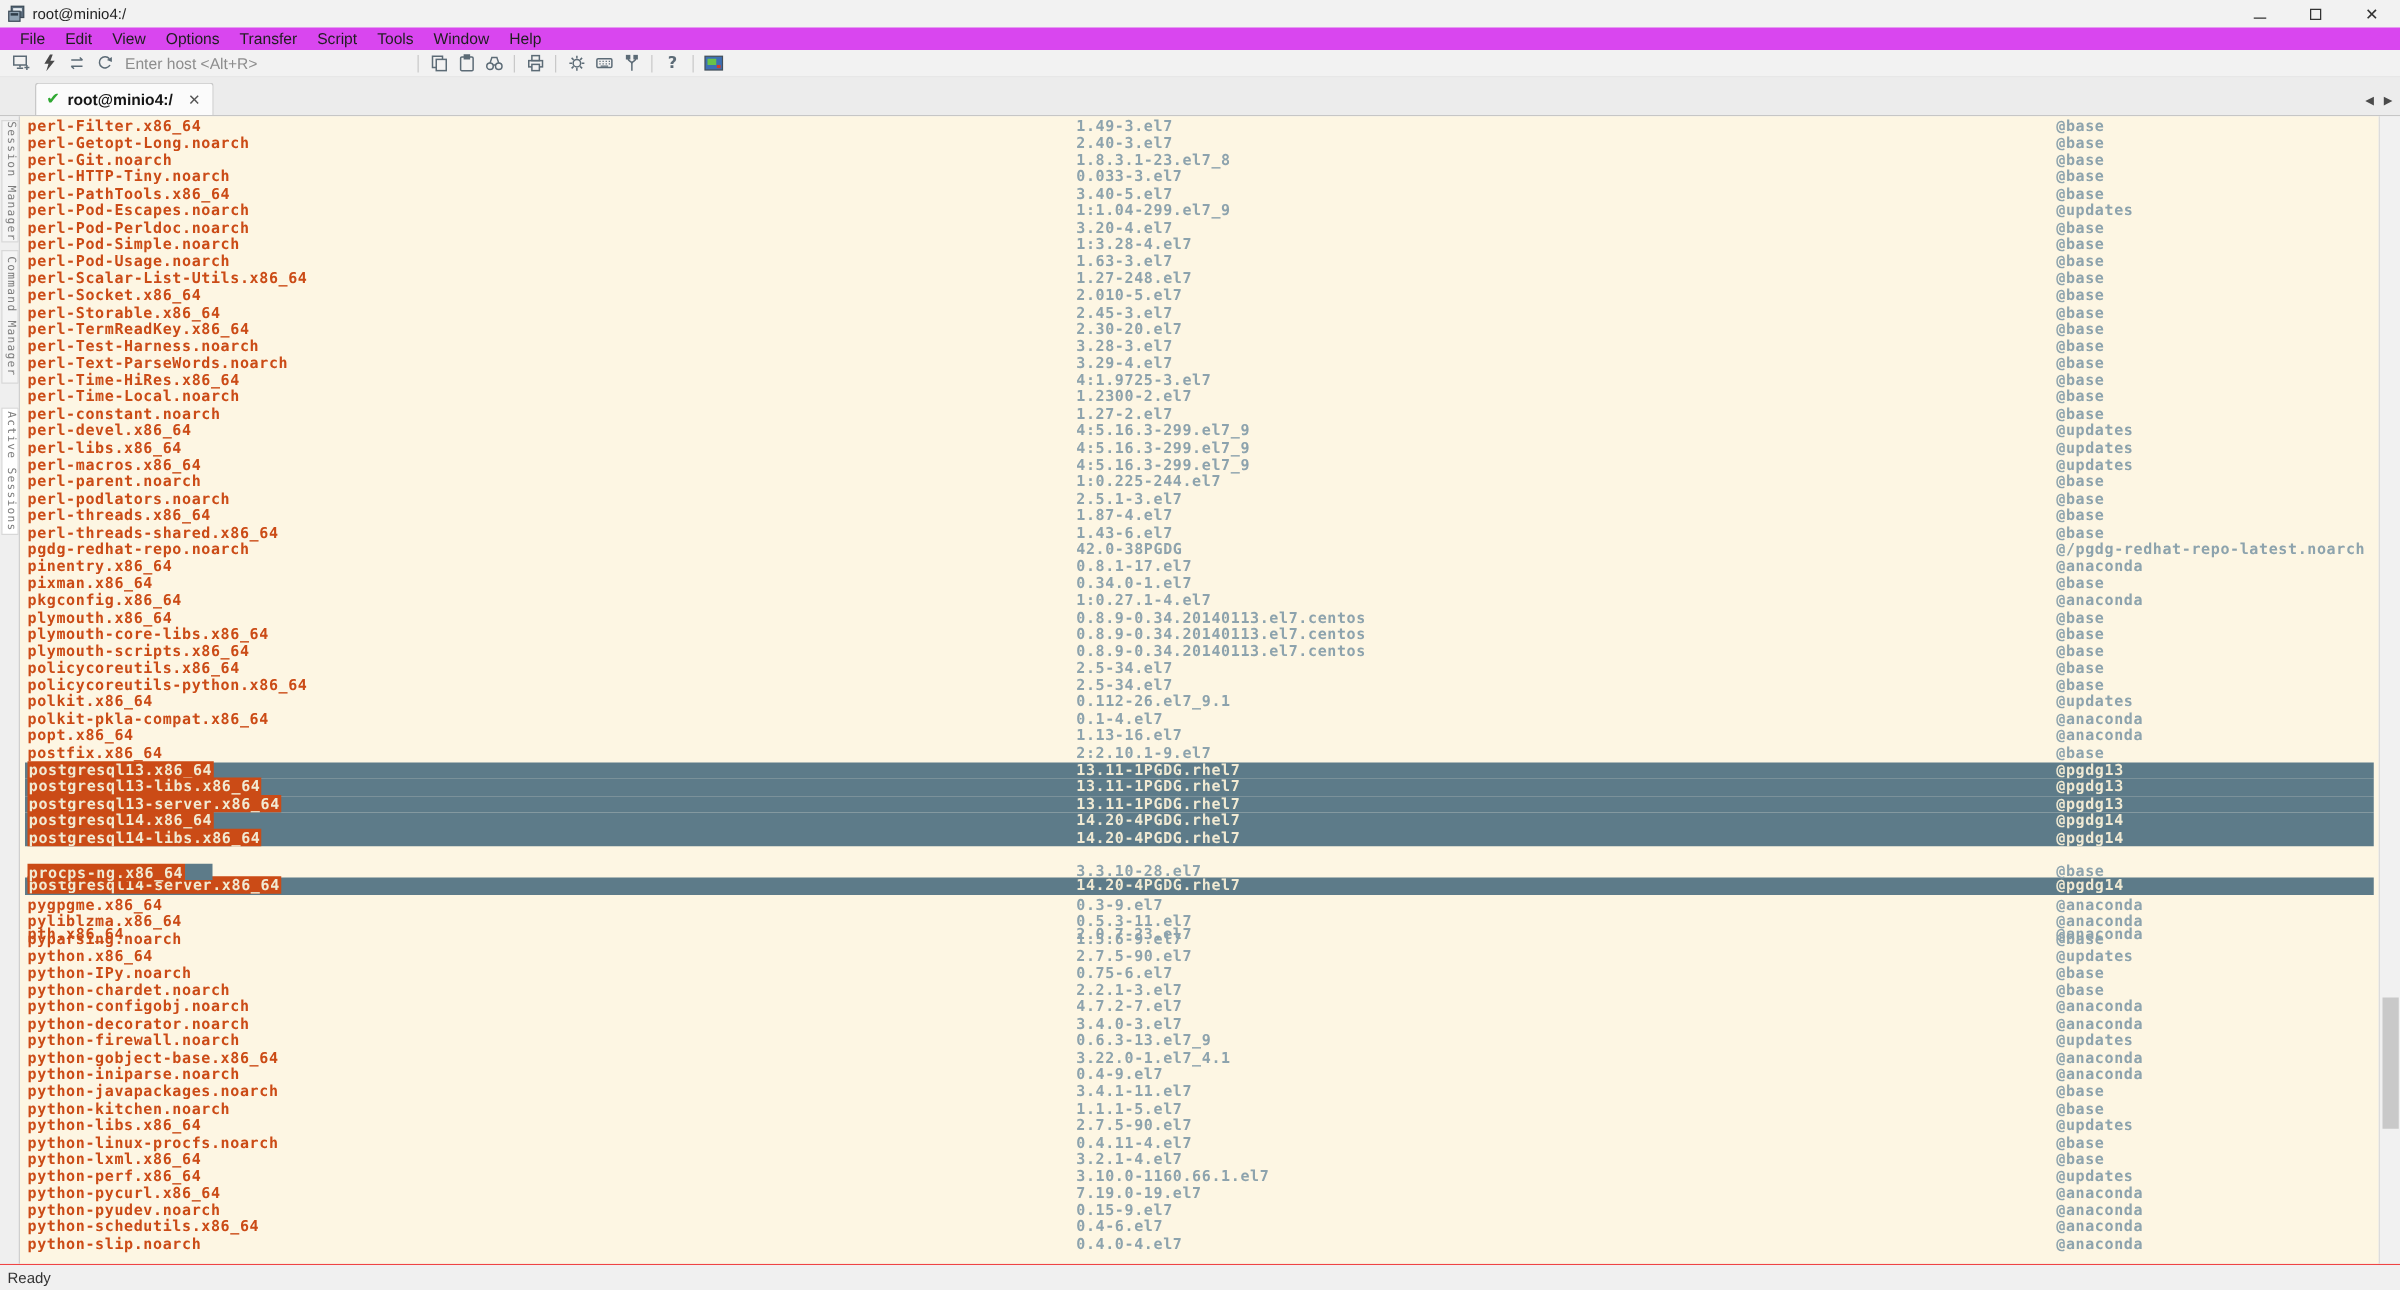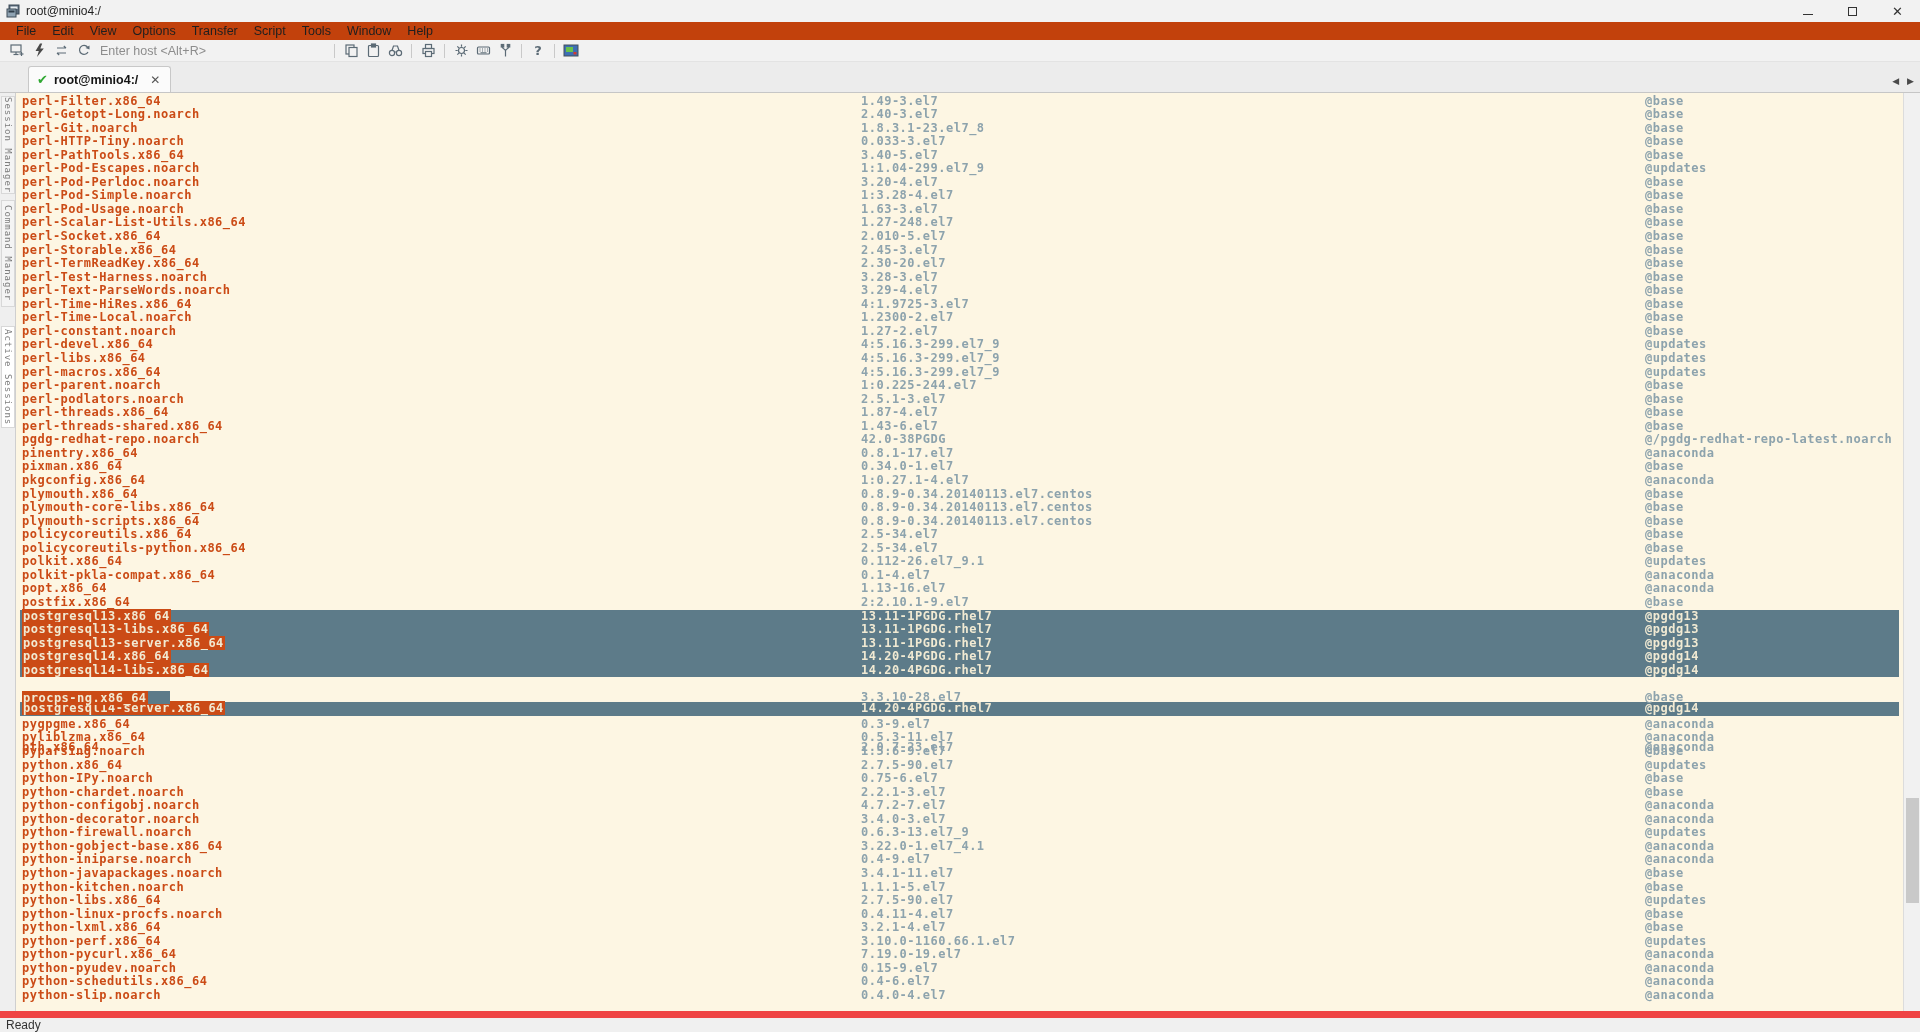--- a/index.html
+++ b/index.html
@@ -11,21 +11,21 @@
   .app-icon { width:14px; height:14px; margin:0 6px 0 6px; flex:none; }
   .title-text { font-size:12px; color:#1f1f1f; }
   .win-btns { margin-left:auto; display:flex; height:100%; }
   .win-btn { width:45px; height:100%; display:flex; align-items:center; justify-content:center;
              color:#333; font-size:11px; }
   .glyph-min { width:10px; border-bottom:1px solid #333; height:1px; margin-top:6px; }
   .glyph-max { width:9px; height:9px; border:1px solid #333; }
   .glyph-close { font-size:13px; line-height:1; color:#333; }
 
   
-  .menubar { height:18px; background:#c2410c; display:flex; align-items:center; padding-left:8px; }
+  .menubar { height:18px; background:#d946ef; display:flex; align-items:center; padding-left:8px; }
   .menu-item { font-size:12.5px; color:#1f1f1f; padding:0 8px; }
 
   
   .toolbar { height:22px; background:#f2f2f2; display:flex; align-items:center; padding-left:6px;
              border-bottom:1px solid #e3e3e3; }
   .tbi { width:22px; height:18px; display:flex; align-items:center; justify-content:center; flex:none; }
   .tbi svg { display:block; }
   .tb-sep { width:1px; height:14px; background:#c9c9c9; margin:0 5px; flex:none; }
   .host-input { border:none; outline:none; background:transparent; font-size:12.5px; color:#444;
                 width:225px; margin:0 4px 0 6px; font-family:"Liberation Sans",sans-serif; }
@@ -67,21 +67,21 @@
               background:var(--sel-bg,#5d7b89); }
   .trow.sel .c-ver, .trow.sel .c-repo { color:var(--sel-fg,#f1ead3); }
   .n-sel { background:var(--name-fg,#cb4b16); color:var(--sel-fg,#f1ead3); padding:0 1px; }
   .tail { display:inline-block; width:22px; height:13px; background:var(--sel-bg,#5d7b89);
           vertical-align:-2px; }
 
   .vscroll { width:17px; background:#f1f1f1; border-left:1px solid #dcdcdc; position:relative; flex:none; }
   .vthumb { position:absolute; left:2px; width:13px; top:705px; height:105px; background:#c9c9c9; }
 
   
-  .statusbar { height:21px; background:#f0f0f0; border-top:7px solid #ef4444; display:flex;
+  .statusbar { height:21px; background:#f0f0f0; border-top:1px solid #ef4444; display:flex;
                align-items:center; font-size:12px; color:#333; }
   .sb-left { margin-left:6px; }
   .sb-right { margin-left:auto; display:flex; align-items:center; height:100%; }
   .sb-seg { padding:0 9px; border-left:1px solid #d8d8d8; height:100%; display:flex;
             align-items:center; white-space:pre; }
   .sb-seg.first { border-left:none; }
   .sb-cap { color:#b5b5b5; border-left:1px solid #d8d8d8; padding:0 4px 0 9px; height:100%;
             display:flex; align-items:center; }
   .sb-num { color:#1d1d1d; font-weight:bold; padding:0 6px 0 4px; height:100%;
             display:flex; align-items:center; }

